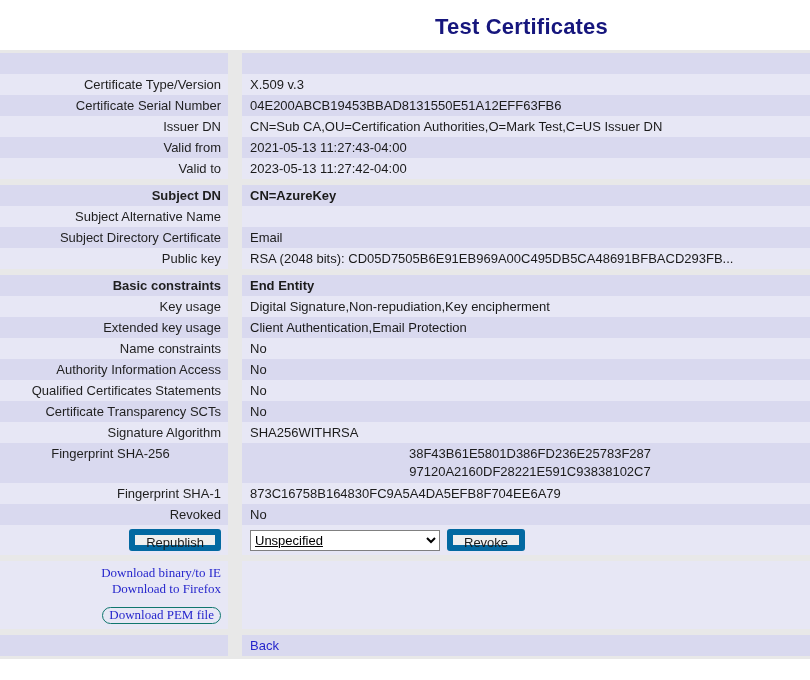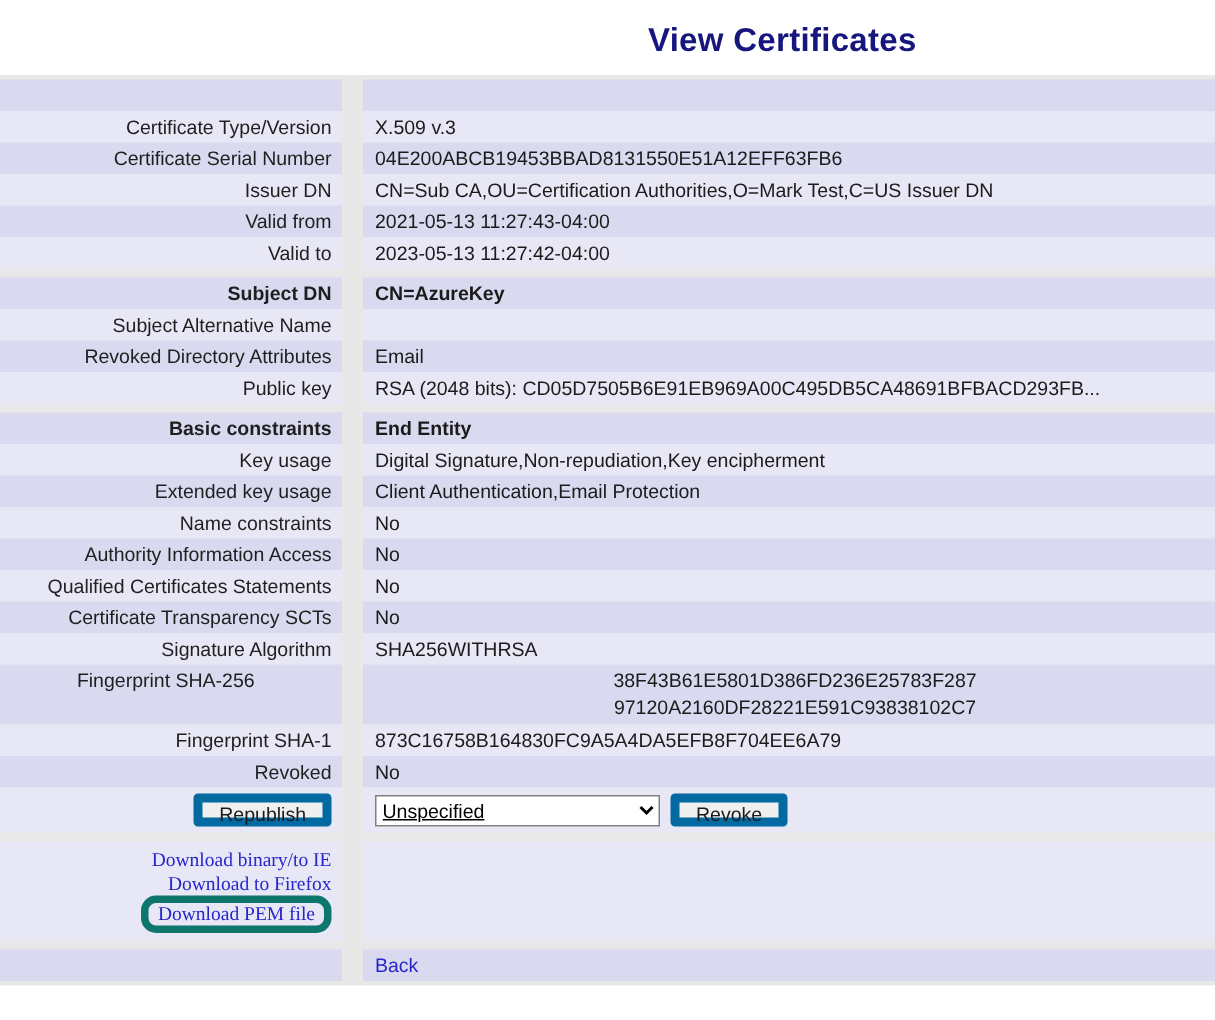--- a/index.html
+++ b/index.html
@@ -79,32 +79,32 @@
     flex-direction: column;
     align-items: flex-end;
     padding: 4px 7px 5px 0;
     line-height: 16px;
     min-height: 54px;
     font-family: Liberation Serif, serif;
   }
   .dl-row .value { min-height: 54px; }
   .pem-oval {
     display: inline-block;
-    border: 5px solid #0f766e;
+    border: 1px solid #0f766e;
     border-radius: 10px;
     padding: 0 6px 1px 6px;
-    margin-top: 0;
+    margin-top: 10px;
     line-height: 14px;
   }
 </style>
 </head>
 <body>
 
 <div class="header">
-  <span class="title">View Certificates</span>
+  <span class="title">Test Certificates</span>
 </div>
 
 <div class="cert-table">
 
   <div class="section">
     <div class="row d">
       <div class="cell label"></div>
       <div class="cell value"></div>
     </div>
     <div class="row l">
@@ -134,21 +134,21 @@
   <div class="section">
     <div class="row d bold">
       <div class="cell label">Subject DN</div>
       <div class="cell value">CN=AzureKey</div>
     </div>
     <div class="row l">
       <div class="cell label">Subject Alternative Name</div>
       <div class="cell value"></div>
     </div>
     <div class="row d">
-      <div class="cell label">Revoked Directory Attributes</div>
+      <div class="cell label">Subject Directory Certificate</div>
       <div class="cell value">Email</div>
     </div>
     <div class="row l">
       <div class="cell label">Public key</div>
       <div class="cell value">RSA (2048 bits): CD05D7505B6E91EB969A00C495DB5CA48691BFBACD293FB...</div>
     </div>
   </div>
 
   <div class="section-gap"></div>
 

